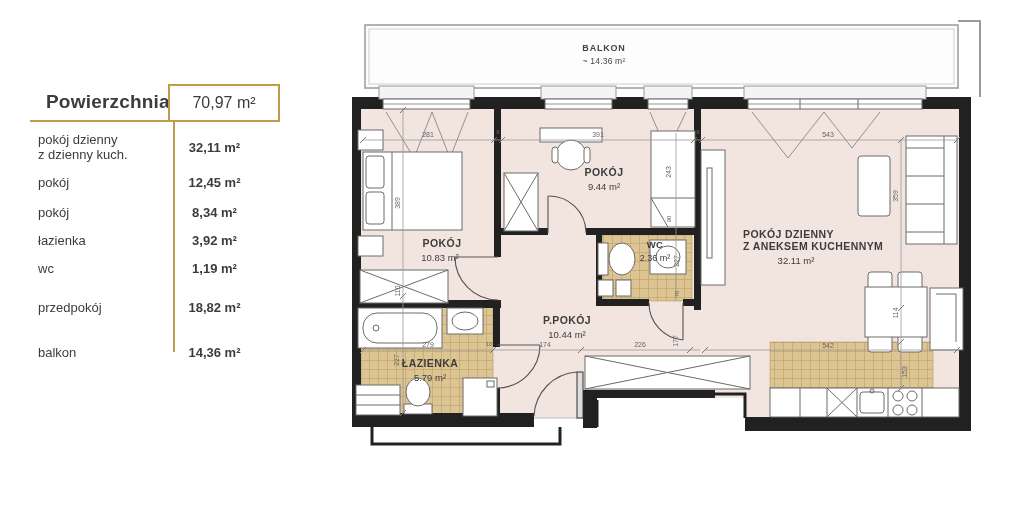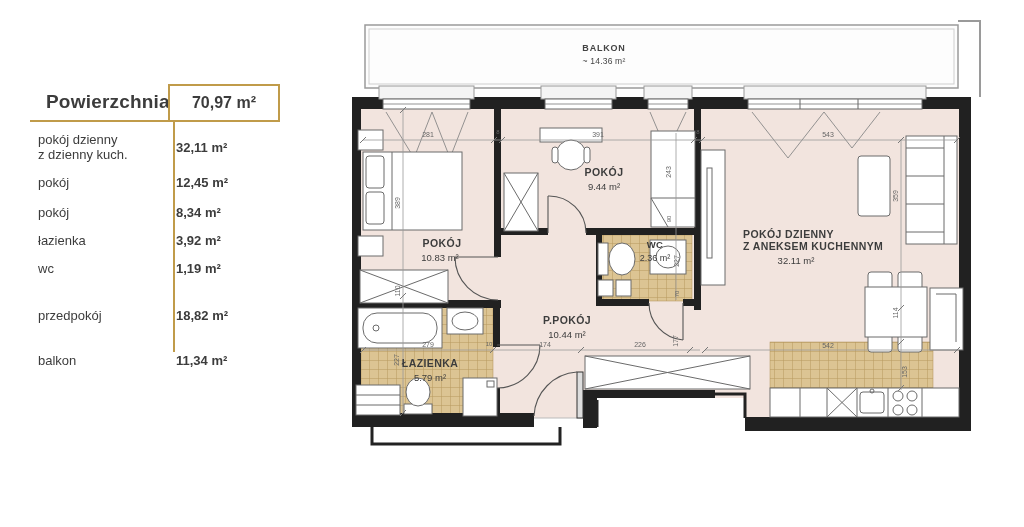--- a/index.html
+++ b/index.html
@@ -5,30 +5,30 @@
   html,body{margin:0;padding:0;background:#fff;}
   #stage{position:relative;width:1024px;height:527px;background:#fff;overflow:hidden;
          font-family:"Liberation Sans",sans-serif;}
   
   .legend{position:absolute;left:30px;top:84px;width:250px;color:#3c3c3c;}
   .legend-title{position:absolute;left:8px;top:0;width:138px;font-size:19px;font-weight:bold;
                 padding:7px 0 0 8px;letter-spacing:.2px;}
   .legend-title-rule{position:absolute;left:0;top:36px;width:140px;height:2px;background:#c09b4a;}
   .legend-total-box{position:absolute;left:138px;top:0;width:108px;height:34px;
                     border:2px solid #c09b4a;text-align:center;line-height:34px;
-                    font-size:16px;font-weight:bold;}
+                    font-size:16px;font-weight:normal;}
   .legend-divider{position:absolute;left:143px;top:38px;width:2px;height:230px;background:#c09b4a;}
   .legend-rows{position:absolute;left:0;top:46px;width:250px;}
   .lrow{display:flex;align-items:center;}
   .lrow .lab{width:138px;padding-left:8px;font-size:13px;line-height:15px;}
-  .lrow .val{flex:1;text-align:left;padding-right:27px;font-size:13px;font-weight:bold;}
+  .lrow .val{flex:1;text-align:center;padding-right:27px;font-size:13px;font-weight:bold;}
   .r1{height:34px;}
   .r2,.r3,.r4,.r5,.r6,.r7{height:20px;}
   .r2{margin-top:8px;}.r3{margin-top:10px;}.r4{margin-top:8px;}
-  .r5{margin-top:8px;}.r6{margin-top:27px;}.r7{margin-top:25px;}
+  .r5{margin-top:8px;}.r6{margin-top:19px;}.r7{margin-top:25px;}
   
   svg{position:absolute;left:0;top:0;}
   text{font-family:"Liberation Sans",sans-serif;fill:#3c3c3c;}
   .room-name{font-size:10.5px;font-weight:bold;letter-spacing:.4px;}
   .room-area{font-size:9.5px;}
   .dim{font-size:7px;fill:#666;}
   .dim-s{font-size:6px;fill:#666;}
   .balc{font-size:9px;font-weight:bold;letter-spacing:.8px;fill:#444;}
   .balc2{font-size:8.5px;fill:#444;font-weight:normal;letter-spacing:.2px;}
   .furn{fill:#fff;stroke:#6b6b6b;stroke-width:1;}
@@ -69,21 +69,21 @@
       <div class="lrow r5">
         <div class="lab">wc</div>
         <div class="val">1,19 m²</div>
       </div>
       <div class="lrow r6">
         <div class="lab">przedpokój</div>
         <div class="val">18,82 m²</div>
       </div>
       <div class="lrow r7">
         <div class="lab">balkon</div>
-        <div class="val">11,34 m²</div>
+        <div class="val">14,36 m²</div>
       </div>
     </div>
   </div>
 
   <svg width="1024" height="527" viewBox="0 0 1024 527">
     <defs>
       <pattern id="tiles" width="9" height="9" patternUnits="userSpaceOnUse">
         <rect width="9" height="9" fill="#dcc493"></rect>
         <path d="M9 0H0V9" stroke="#b7995e" stroke-width="1" fill="none"></path>
       </pattern>

